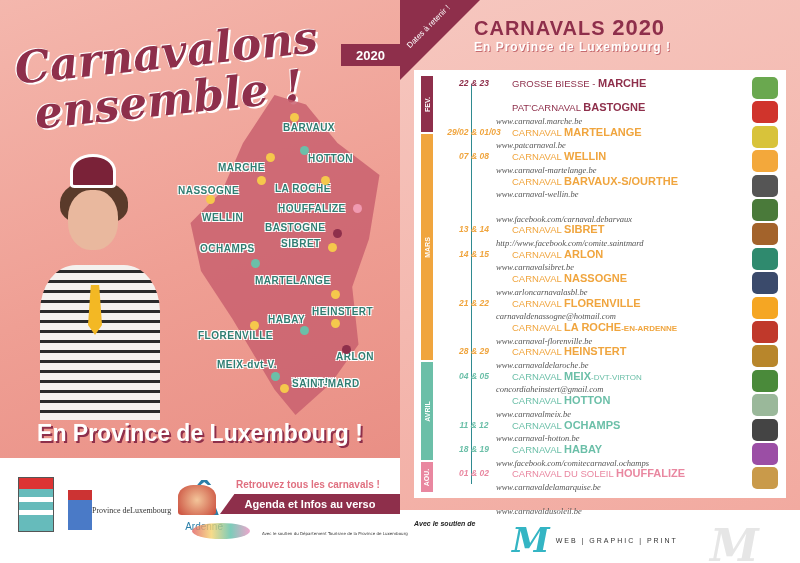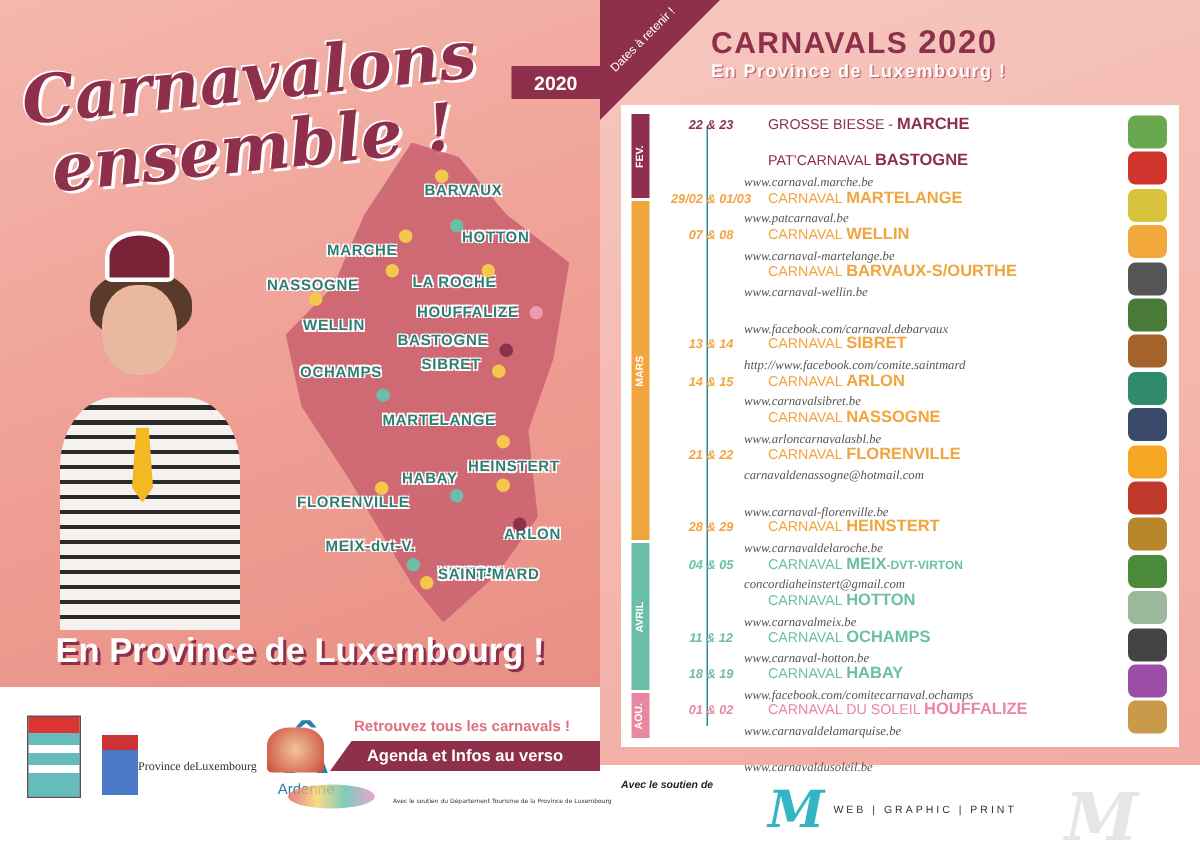--- a/index.html
+++ b/index.html
@@ -216,32 +216,33 @@
           <div class="ev-logo" style="background:#3a4a6b"></div>
         </div>
         <div class="row" style="top: 226.6px;">
           <div class="date" style="color:#f0a53e">21 &amp; 22</div>
           <div class="ev-name" style="color:#f0a53e"><span>CARNAVAL </span><b>FLORENVILLE</b><span style="font-size:8px;font-weight:bold"></span></div>
           <div class="ev-url">www.carnaval-florenville.be</div>
           <div class="ev-logo" style="background:#f5a623"></div>
         </div>
         <div class="row" style="top: 251px;">
           <div class="date" style="color:#f0a53e"></div>
+          <div class="ev-name" style="color:#f0a53e"><span>CARNAVAL </span><b>LA ROCHE</b><span style="font-size:8px;font-weight:bold">-EN-ARDENNE</span></div>
           <div class="ev-url">www.carnavaldelaroche.be</div>
           <div class="ev-logo" style="background:#c0392b"></div>
         </div>
         <div class="row" style="top: 275.4px;">
           <div class="date" style="color:#f0a53e">28 &amp; 29</div>
           <div class="ev-name" style="color:#f0a53e"><span>CARNAVAL </span><b>HEINSTERT</b><span style="font-size:8px;font-weight:bold"></span></div>
           <div class="ev-url">concordiaheinstert@gmail.com</div>
           <div class="ev-logo" style="background:#b8862b"></div>
         </div>
         <div class="row" style="top: 299.8px;">
           <div class="date" style="color:#6bbfa8">04 &amp; 05</div>
-          <div class="ev-name" style="color:#6bbfa8"><span>CARNAVAL </span><b>MEIX</b><span style="font-size:8px;font-weight:bold">-DVT-VIRTON</span></div>
+          <div class="ev-name" style="color:#6bbfa8"><span>CARNAVAL </span><b>MEIX</b><span style="font-size:8px;font-weight:normal">-DVT-VIRTON</span></div>
           <div class="ev-url">www.carnavalmeix.be</div>
           <div class="ev-logo" style="background:#4a8a3a"></div>
         </div>
         <div class="row" style="top: 324.2px;">
           <div class="date" style="color:#6bbfa8"></div>
           <div class="ev-name" style="color:#6bbfa8"><span>CARNAVAL </span><b>HOTTON</b><span style="font-size:8px;font-weight:bold"></span></div>
           <div class="ev-url">www.carnaval-hotton.be</div>
           <div class="ev-logo" style="background:#9ab89a"></div>
         </div>
         <div class="row" style="top: 348.6px;">

